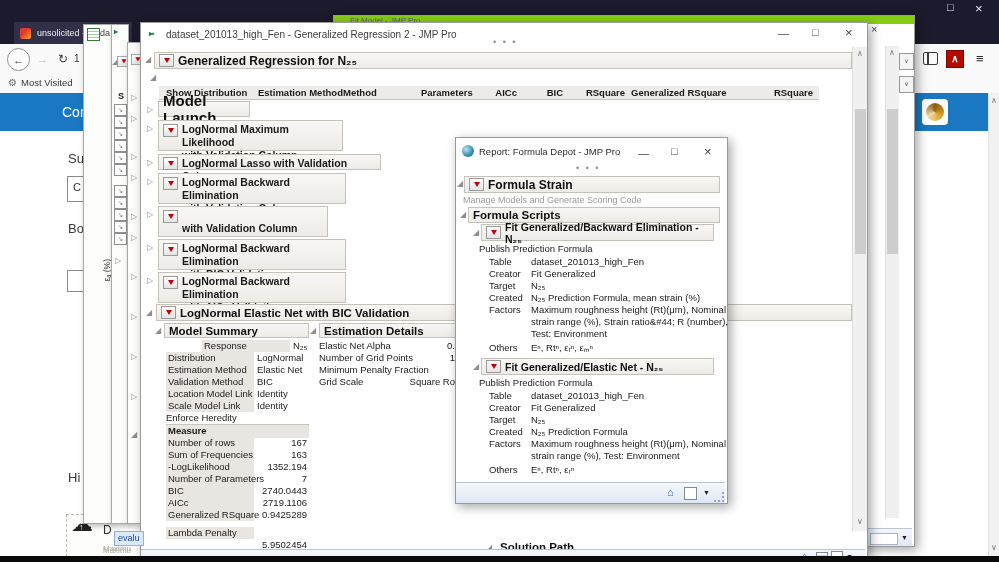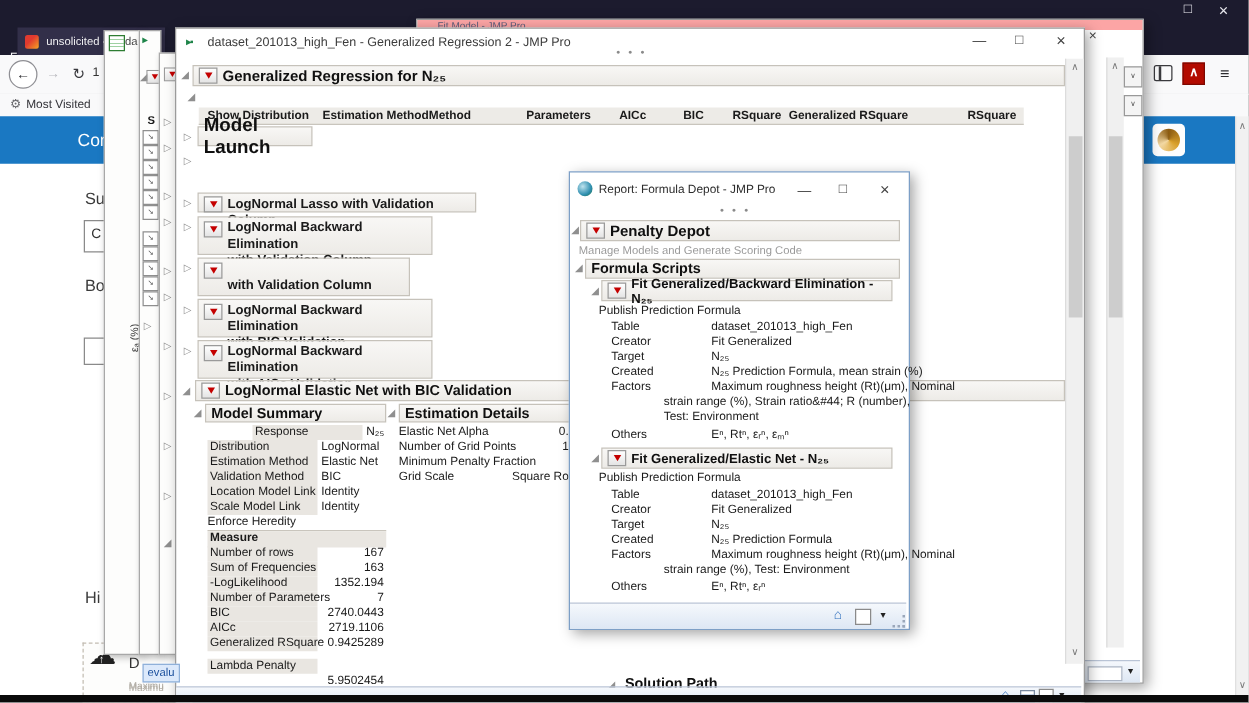--- a/index.html
+++ b/index.html
@@ -78,32 +78,32 @@
   .msrow .mv{flex:1;padding-left:3px;white-space:nowrap;}
   .msrow .mvr{flex:1;text-align:right;padding-right:2px;white-space:nowrap;}
   .edrow{position:absolute;left:178px;width:136px;height:12px;font-size:9.5px;line-height:12px;}
   .edrow .el{position:absolute;left:0;white-space:nowrap;}
   .edrow .ev{position:absolute;left:70px;width:66px;text-align:right;white-space:nowrap;}
 
   
   #depot-win{left:455px;top:137px;width:271px;height:365px;border-color:#7d9fc6;}
   .fd-title{position:absolute;left:23px;top:8px;font-size:9.5px;color:#2c2c2c;}
   .fd-sub{position:absolute;left:7px;top:57px;font-size:9px;color:#9a9a9a;}
-  .fdrow{position:absolute;left:33px;font-size:9.5px;line-height:12px;display:flex;gap:38px;}
+  .fdrow{position:absolute;left:33px;font-size:9.5px;line-height:12px;display:flex;}
   .fdrow .fdl{width:42px;flex:0 0 42px;}
   .fdrow .fdv{white-space:nowrap;}
   .depot-icon{position:absolute;left:6px;top:7px;width:12px;height:12px;border-radius:50%;
               background:radial-gradient(circle at 35% 35%,#bfe3ee,#2f8fb0 60%,#1d6f3d);}
 
   .rot-label{position:absolute;writing-mode:vertical-rl;transform:rotate(180deg);font-size:8.5px;color:#333;}
   .chip{position:absolute;left:114px;top:531px;background:#dce9fb;border:1px solid #8fb0d9;
         font-size:9px;color:#1b4f9c;padding:0 3px;line-height:13px;z-index:6;}
   .chip-sub{position:absolute;left:103px;top:546px;font-size:8px;color:#b0aba2;z-index:6;white-space:nowrap;}
   .black-bar{position:absolute;left:0;top:556px;width:999px;height:6px;background:#0a0a0a;z-index:50;}
-  .fm-sliver{position:absolute;left:0;top:0;width:100%;height:8px;background:#fca5a5;overflow:hidden;}
+  .fm-sliver{position:absolute;left:0;top:0;width:100%;height:8px;background:#84cc16;overflow:hidden;}
   .fm-sliver span{position:absolute;left:16px;top:0;font-size:8px;color:#5c5a78;}
 </style>
 </head>
 <body>
 
 <div id="screen">
 
   <div class="ff-chrome">
     <div class="ff-menu">
       <span>File</span>
@@ -267,20 +267,27 @@
       <span style="left:472px;width:97px;">Generalized RSquare</span>
       <span style="left:582px;width:72px;text-align:right;">RSquare</span>
     </div>
 
     <span class="disc" style="left:6px;top:83px;">▷</span>
     <div class="obox" style="left:17px;top:78px;width:92px;height:16px;font-size:15px;">
       <span>Model Launch</span>
     </div>
 
     <span class="disc" style="left:6px;top:102px;">▷</span>
+    <div class="mitem" style="left:17px;top:97px;width:185px;height:31px;">
+      <span class="rt" style="margin-top:1px;">
+          <i></i>
+        </span>
+      <span><span>LogNormal Maximum Likelihood</span><br>
+            <span>with Validation Column</span></span>
+    </div>
     <span class="disc" style="left:6px;top:136px;">▷</span>
     <div class="mitem" style="left:17px;top:131px;width:223px;height:16px;">
       <span class="rt">
           <i></i>
         </span>
       <span>LogNormal Lasso with Validation Column</span>
     </div>
     <span class="disc" style="left:6px;top:155px;">▷</span>
     <div class="mitem" style="left:17px;top:150px;width:188px;height:31px;">
       <span class="rt" style="margin-top: 1px;">
@@ -435,21 +442,21 @@
     <span class="titlebar-btn" style="left:182px;top:9px;">—</span>
     <span class="titlebar-btn" style="left:215px;top:7px;">□</span>
     <span class="titlebar-btn" style="left:248px;top:6px;font-size:13px;">×</span>
     <span class="grip" style="left:120px;top:25px;">• • •</span>
 
     <span class="disc" style="left:1px;top:42px;">◢</span>
     <div class="obox" style="left:8px;top:38px;width:256px;height:17px;font-size:12px;">
       <span class="rt">
           <i></i>
         </span>
-      <span>Penalty Depot</span>
+      <span>Formula Strain</span>
     </div>
     <span class="fd-sub">Manage Models and Generate Scoring Code</span>
 
     <span class="disc" style="left:4px;top:73px;">◢</span>
     <div class="obox" style="left:12px;top:69px;width:252px;height:16px;font-size:11.5px;">
       <span>Formula Scripts</span>
     </div>
 
     <span class="disc" style="left:17px;top:91px;">◢</span>
     <div class="obox" style="left:25px;top:86px;width:233px;height:17px;font-size:10.5px;">

